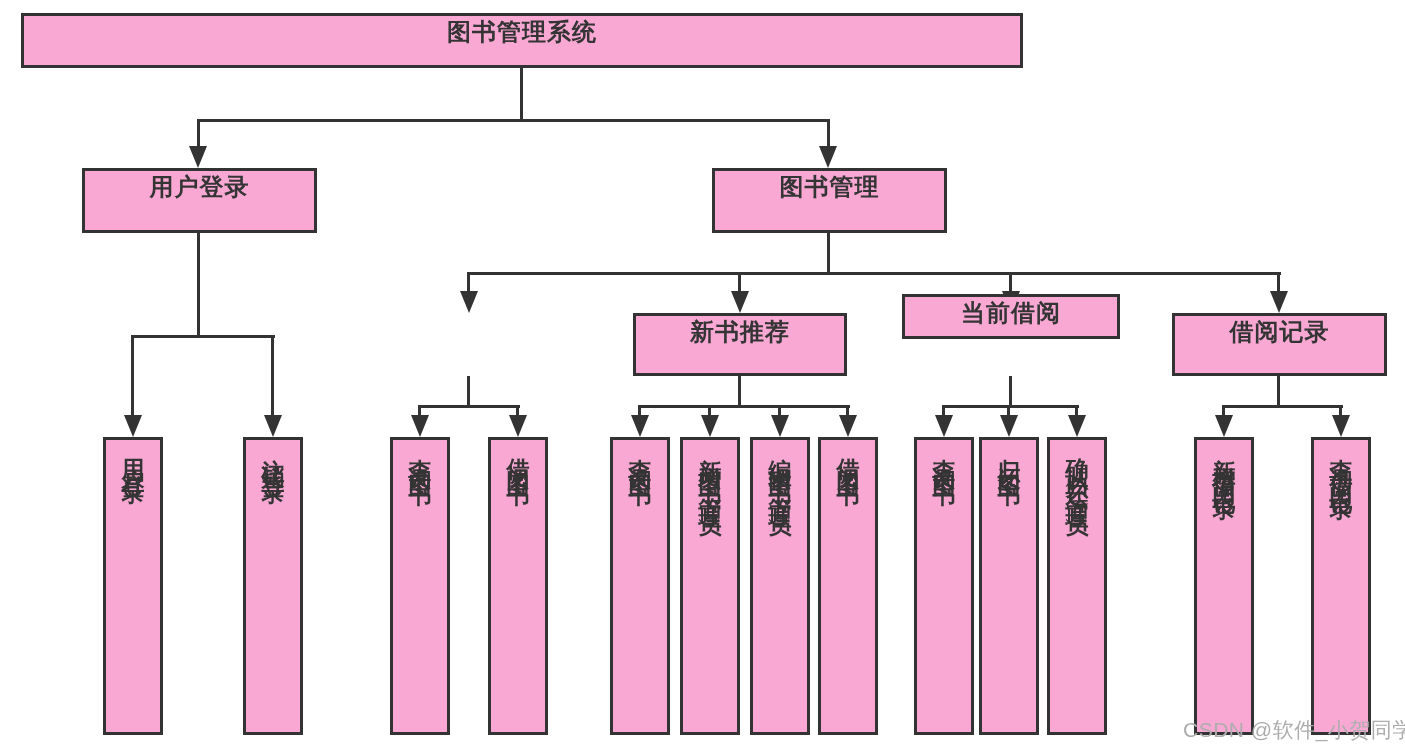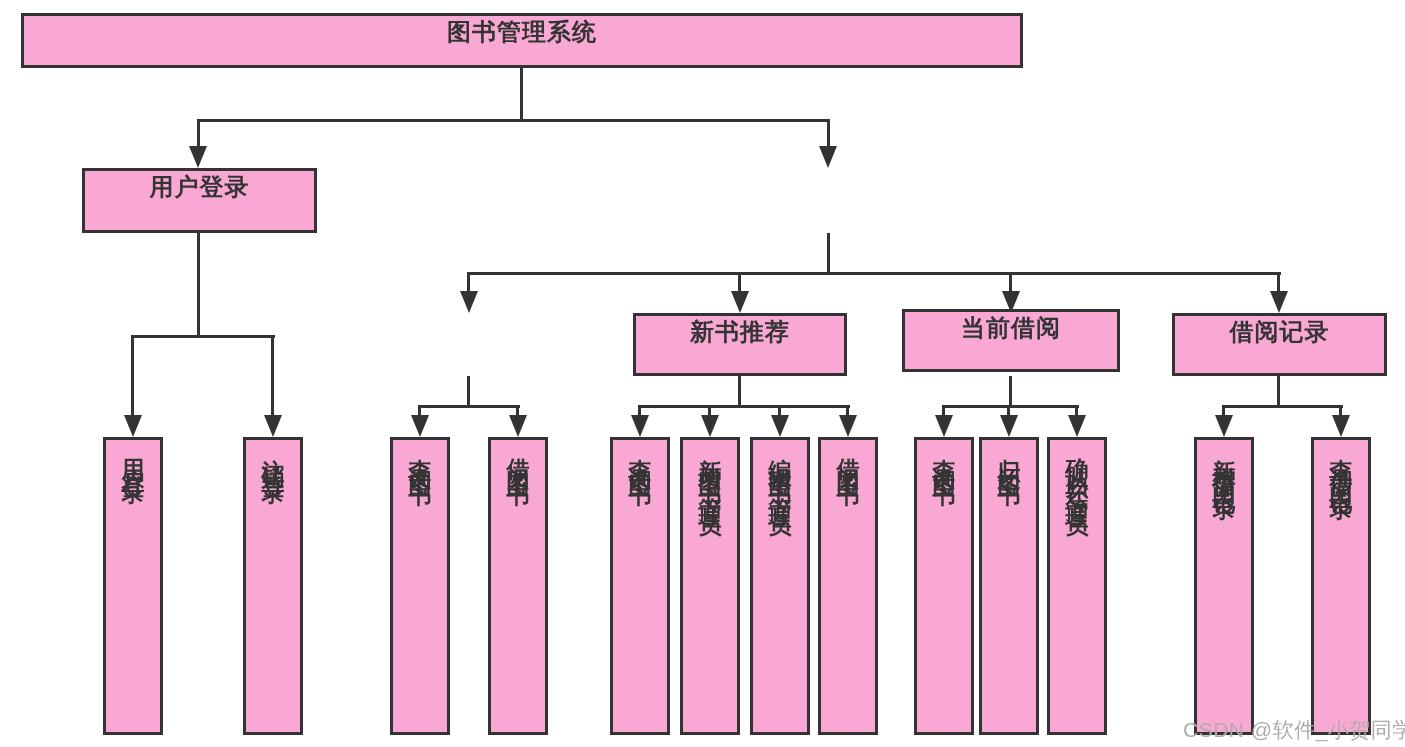--- a/index.html
+++ b/index.html
@@ -83,20 +83,23 @@
   <div class="vline" style="left:520px;top:68px;height:51px"></div>
   <div class="hline" style="left:197px;top:119px;width:633px"></div>
   <div class="vline" style="left:197px;top:119px;height:30px"></div>
   <div class="vline" style="left:827px;top:119px;height:30px"></div>
   <div class="arrow" style="left:189px;top:146px"></div>
   <div class="arrow" style="left:819px;top:146px"></div>
 
   <div class="box" style="left:82px;top:168px;width:235px;height:65px">
     <span class="node-label">用户登录</span>
   </div>
+  <div class="box" style="left:712px;top:168px;width:235px;height:65px">
+    <span class="node-label">图书管理</span>
+  </div>
 
   <div class="vline" style="left:197px;top:233px;height:104px"></div>
   <div class="hline" style="left:131px;top:335px;width:144px"></div>
   <div class="vline" style="left:131px;top:335px;height:83px"></div>
   <div class="vline" style="left:271px;top:335px;height:83px"></div>
   <div class="arrow" style="left:124px;top:415px"></div>
   <div class="arrow" style="left:264px;top:415px"></div>
 
   <div class="vline" style="left:827px;top:233px;height:41px"></div>
   <div class="hline" style="left:467px;top:272px;width:814px"></div>
@@ -105,21 +108,21 @@
   <div class="vline" style="left:1009px;top:272px;height:22px"></div>
   <div class="vline" style="left:1277px;top:272px;height:22px"></div>
   <div class="arrow" style="left:460px;top:291px"></div>
   <div class="arrow" style="left:731px;top:291px"></div>
   <div class="arrow" style="left:1002px;top:291px"></div>
   <div class="arrow" style="left:1270px;top:291px"></div>
 
   <div class="box" style="left:633px;top:313px;width:214px;height:63px">
     <span class="node-label">新书推荐</span>
   </div>
-  <div class="box" style="left:902px;top:309px;width:218px;height:63px">
+  <div class="box" style="left:902px;top:294px;width:218px;height:45px">
     <span class="node-label">当前借阅</span>
   </div>
   <div class="box" style="left:1172px;top:313px;width:215px;height:63px">
     <span class="node-label">借阅记录</span>
   </div>
 
   <div class="vline" style="left:467px;top:376px;height:31px"></div>
   <div class="hline" style="left:418px;top:405px;width:102px"></div>
   <div class="vline" style="left:418px;top:405px;height:14px"></div>
   <div class="vline" style="left:516px;top:405px;height:14px"></div>

